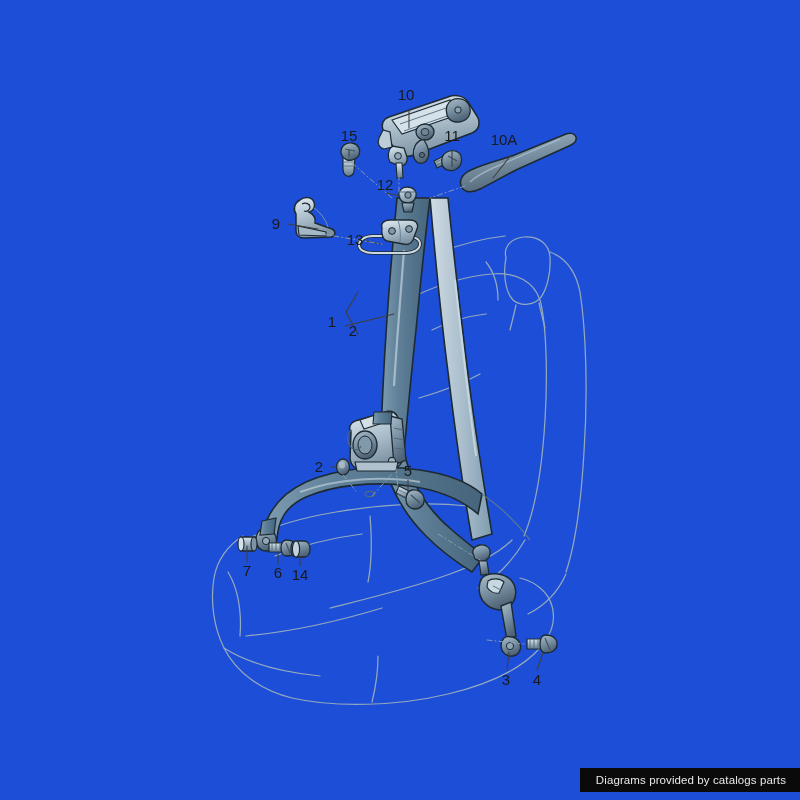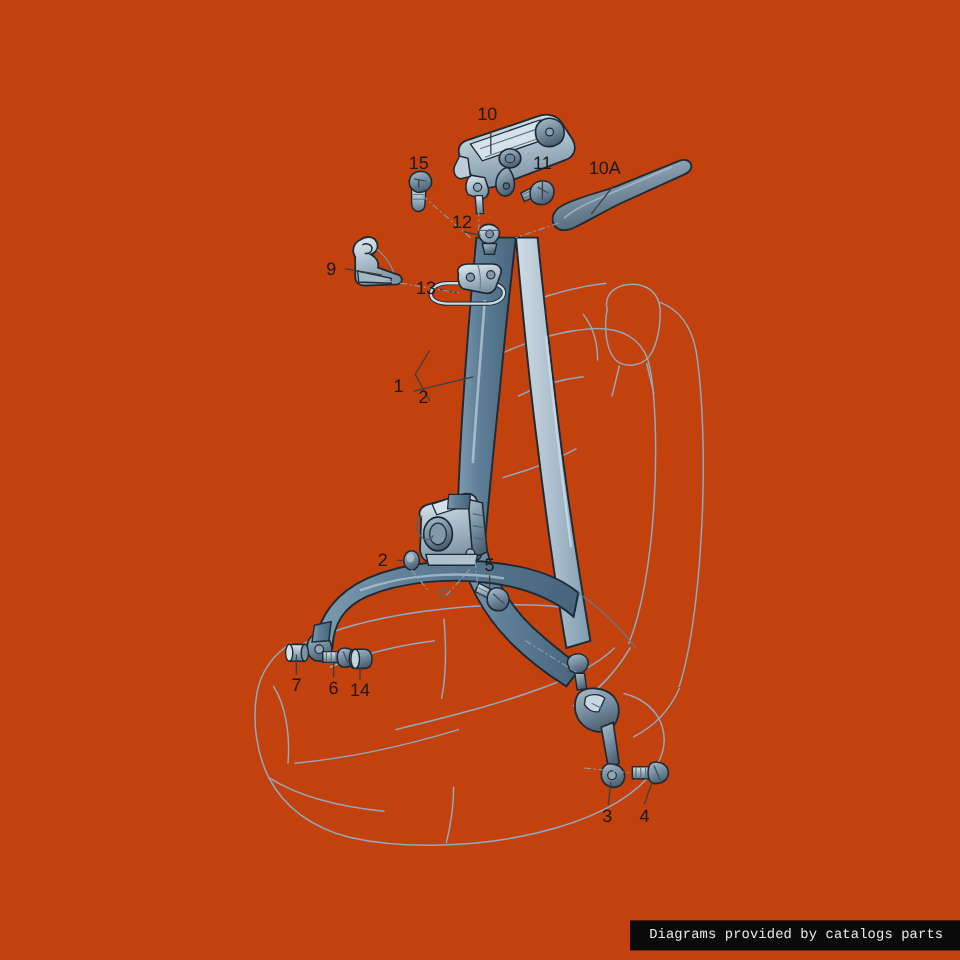--- a/index.html
+++ b/index.html
@@ -1,24 +1,24 @@
 <!DOCTYPE html>
 <html><head>
 <meta charset="utf-8">
 <title>Seat Belt Parts Diagram</title>
 <style>
   html,body{margin:0;padding:0;background:#ffffff;}
   body{width:800px;height:800px;overflow:hidden;
        font-family:"Liberation Sans", sans-serif;}
-  #stage{position:relative;width:800px;height:800px;background:#c2410c;}
+  #stage{position:relative;width:800px;height:800px;background:#1d4ed8;}
   #diagram{position:absolute;left:0;top:0;width:800px;height:800px;}
   .lbl{font-family:"Liberation Sans", sans-serif;font-size:15px;fill:#1a1a1a;}
   #watermark{position:absolute;right:0;bottom:8px;background:#0a0a0a;
              color:#e8e8e8;font-size:11.5px;letter-spacing:.1px;
-             padding:6px 14px 6px 16px;font-family:Liberation Mono, monospace;
+             padding:6px 14px 6px 16px;font-family:Liberation Sans, sans-serif;
              white-space:nowrap;}
 </style>
 </head>
 <body>
 
 <div id="stage">
 
   <svg id="diagram" viewBox="0 0 800 800">
     <defs>
       <linearGradient id="gBelt" x1="0" y1="0" x2="1" y2="0">

